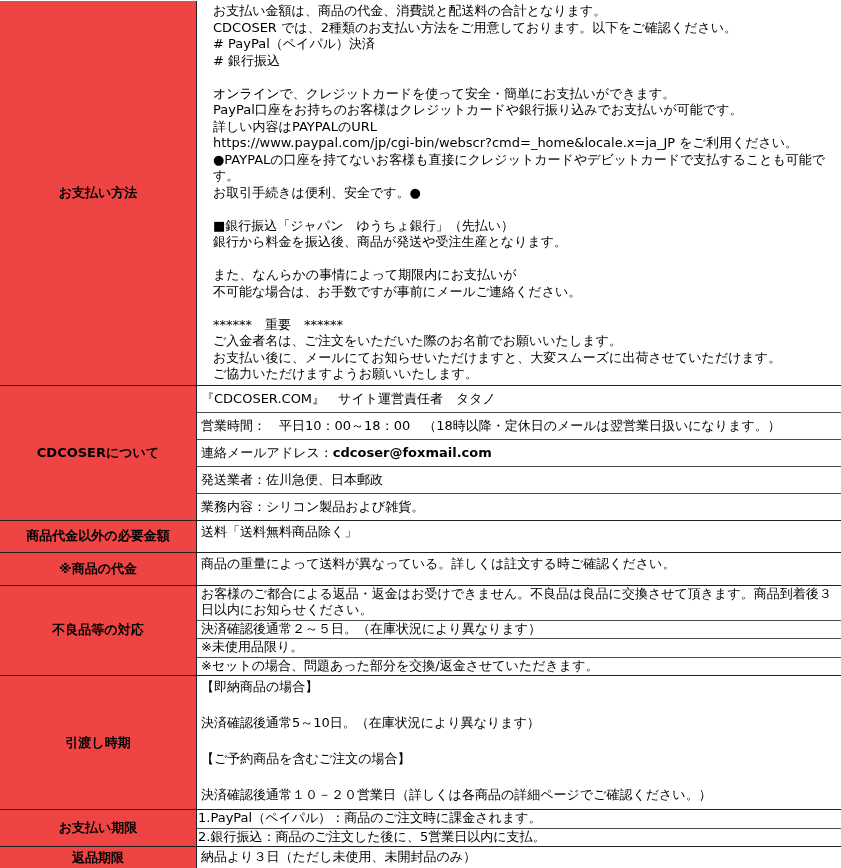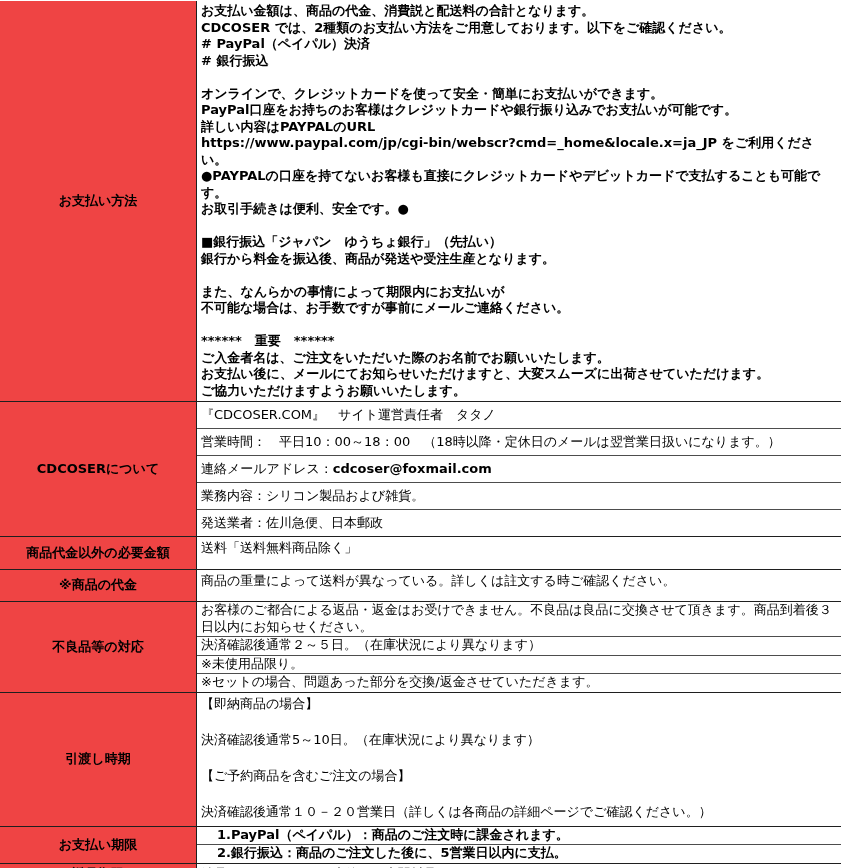--- a/index.html
+++ b/index.html
@@ -15,28 +15,28 @@
   .lbl{
     flex:0 0 197px;width:197px;
     background:#ef4444;
     border-right:1px solid #1f1f1f;
     display:flex;align-items:center;justify-content:center;
     text-align:center;font-weight:bold;padding:2px;
     line-height:16px;
   }
   .cnt{flex:1;min-width:0;}
   .line{min-height:16.5px;line-height:16.5px;}
-  .r1{padding:2px 2px 2px 4px;font-weight:bold;}
+  .r1{padding:2px 2px 2px 16px;}
   .sub{border-bottom:1px solid #4d4d4d;}
   .sub:last-child{border-bottom:none;}
   .r2 .sub{padding:4px 2px 5px 4px;line-height:17px;min-height:17px;}
   .r5 .sub{padding:0 2px 1px 4px;line-height:16.5px;}
   .r6{padding:2px 2px 5px 4px;}
   .r6 .line{min-height:18px;line-height:18px;}
-  .r7 .sub{padding:0 2px 1px 20px;line-height:16.5px;font-weight:bold;}
+  .r7 .sub{padding:0 2px 1px 1px;line-height:16.5px;}
   .single{padding:3px 2px 12px 4px;line-height:16.5px;}
   .single-sm{padding:2px 2px 3px 4px;line-height:16.5px;}
   .email{font-weight:bold;}
 </style>
 </head>
 <body>
 
 <div class="tbl">
 
   <div class="row">
@@ -66,22 +66,22 @@
       <div class="line">ご協力いただけますようお願いいたします。</div>
     </div>
   </div>
 
   <div class="row r2">
     <div class="lbl">CDCOSERについて</div>
     <div class="cnt r2">
       <div class="sub">『CDCOSER.COM』　サイト運営責任者　タタノ</div>
       <div class="sub">営業時間：　平日10：00～18：00　（18時以降・定休日のメールは翌営業日扱いになります。）</div>
       <div class="sub"><span>連絡メールアドレス：</span><span class="email">cdcoser@foxmail.com</span></div>
+      <div class="sub">発送業者：佐川急便、日本郵政</div>
       <div class="sub">業務内容：シリコン製品および雑貨。</div>
-      <div class="sub">発送業者：佐川急便、日本郵政</div>
     </div>
   </div>
 
   <div class="row">
     <div class="lbl">商品代金以外の必要金額</div>
     <div class="cnt">
       <div class="single">送料「送料無料商品除く」</div>
     </div>
   </div>
 

